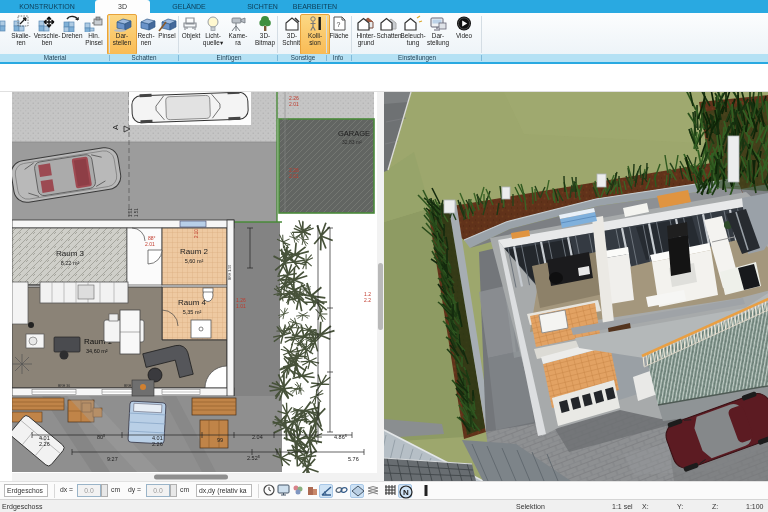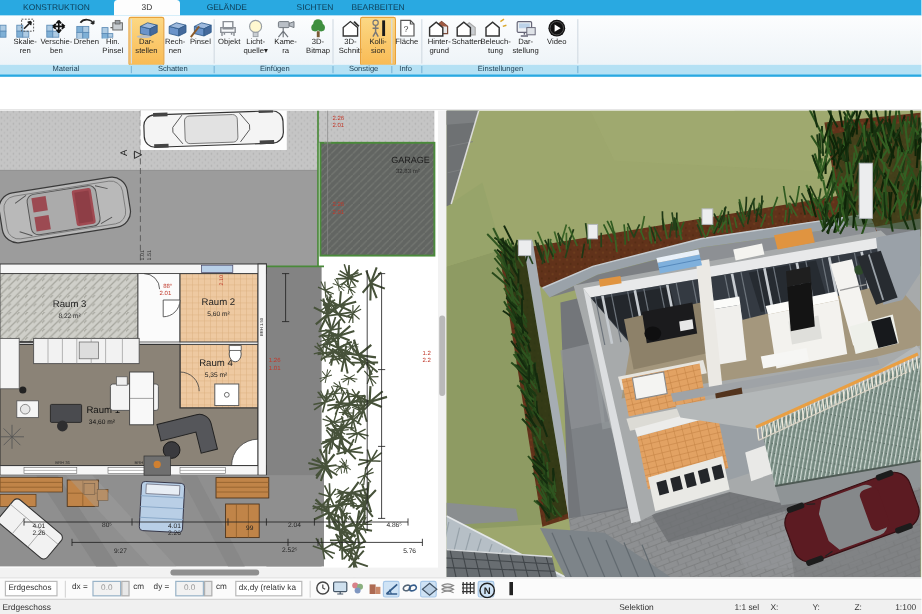--- a/index.html
+++ b/index.html
@@ -8,21 +8,21 @@
 #ribbon { position:absolute; left:0; top:13px; width:768px; height:41px; background:linear-gradient(#fcfdfe,#eef4f8); }
 .rbtn { position:absolute; top:2px; width:30px; text-align:center; }
 .rbtn.hi { background:linear-gradient(#fcd884,#f9bb55); border:1px solid #e8a23a; border-radius:2px; top:1px; height:41px; }
 .ric { height:17px; }
 .bl { font-size:6.4px; line-height:7.2px; color:#222; }
 .rsep { position:absolute; top:3px; width:1px; height:37px; background:#d4dde4; }
 #groupbar { position:absolute; left:0; top:54px; width:768px; height:8px; background:#b5e1f4; font-size:6.3px; color:#1c3d52; }
 #groupbar span { line-height:8px; }
 #gapline { position:absolute; left:0; top:62px; width:768px; height:2px; background:#29a9e1; }
 #gap { position:absolute; left:0; top:66px; width:768px; height:26px; background:#ffffff; border-bottom:1px solid #e0e0e0; }
-#viewport { position:absolute; left:0; top:92px; width:612px; height:389px; background:#fff; }
+#viewport { position:absolute; left:12px; top:92px; width:612px; height:389px; background:#fff; }
 #toolbar { position:absolute; left:0; top:481px; width:768px; height:18px; background:#fbfbfb; border-top:1px solid #e2e2e2; font-size:7px; color:#333; }
 .tb-item { position:absolute; top:2px; height:13px; line-height:12px; background:#fff; border:1px solid #b9b9b9; padding:0 2px; font-size:6.8px; overflow:hidden; white-space:nowrap; }
 .tb-lab { position:absolute; top:4px; font-size:6.8px; }
 .tb-input { position:absolute; top:2px; width:24px; height:13px; line-height:12px; background:#f2f2f2; border:1px solid #9ab4c8; color:#999; text-align:center; font-size:6.8px; }
 .tb-spin { position:absolute; top:2px; width:7px; height:13px; background:#e8e8e8; border:1px solid #b0b0b0; }
 .tb-sep { position:absolute; top:2px; width:1px; height:14px; background:#d8d8d8; }
 .tb-ic { position:absolute; top:2px; width:14px; height:14px; text-align:center; }
 .tb-ic.hi { background:#cfe3f5; border:1px solid #a8c8e8; border-radius:2px; }
 #statusbar { position:absolute; left:0; top:499px; width:768px; height:13px; background:#f0f0f0; border-top:1px solid #d5d5d5; font-size:7px; color:#333; }
 #statusbar span { top:3px; }

